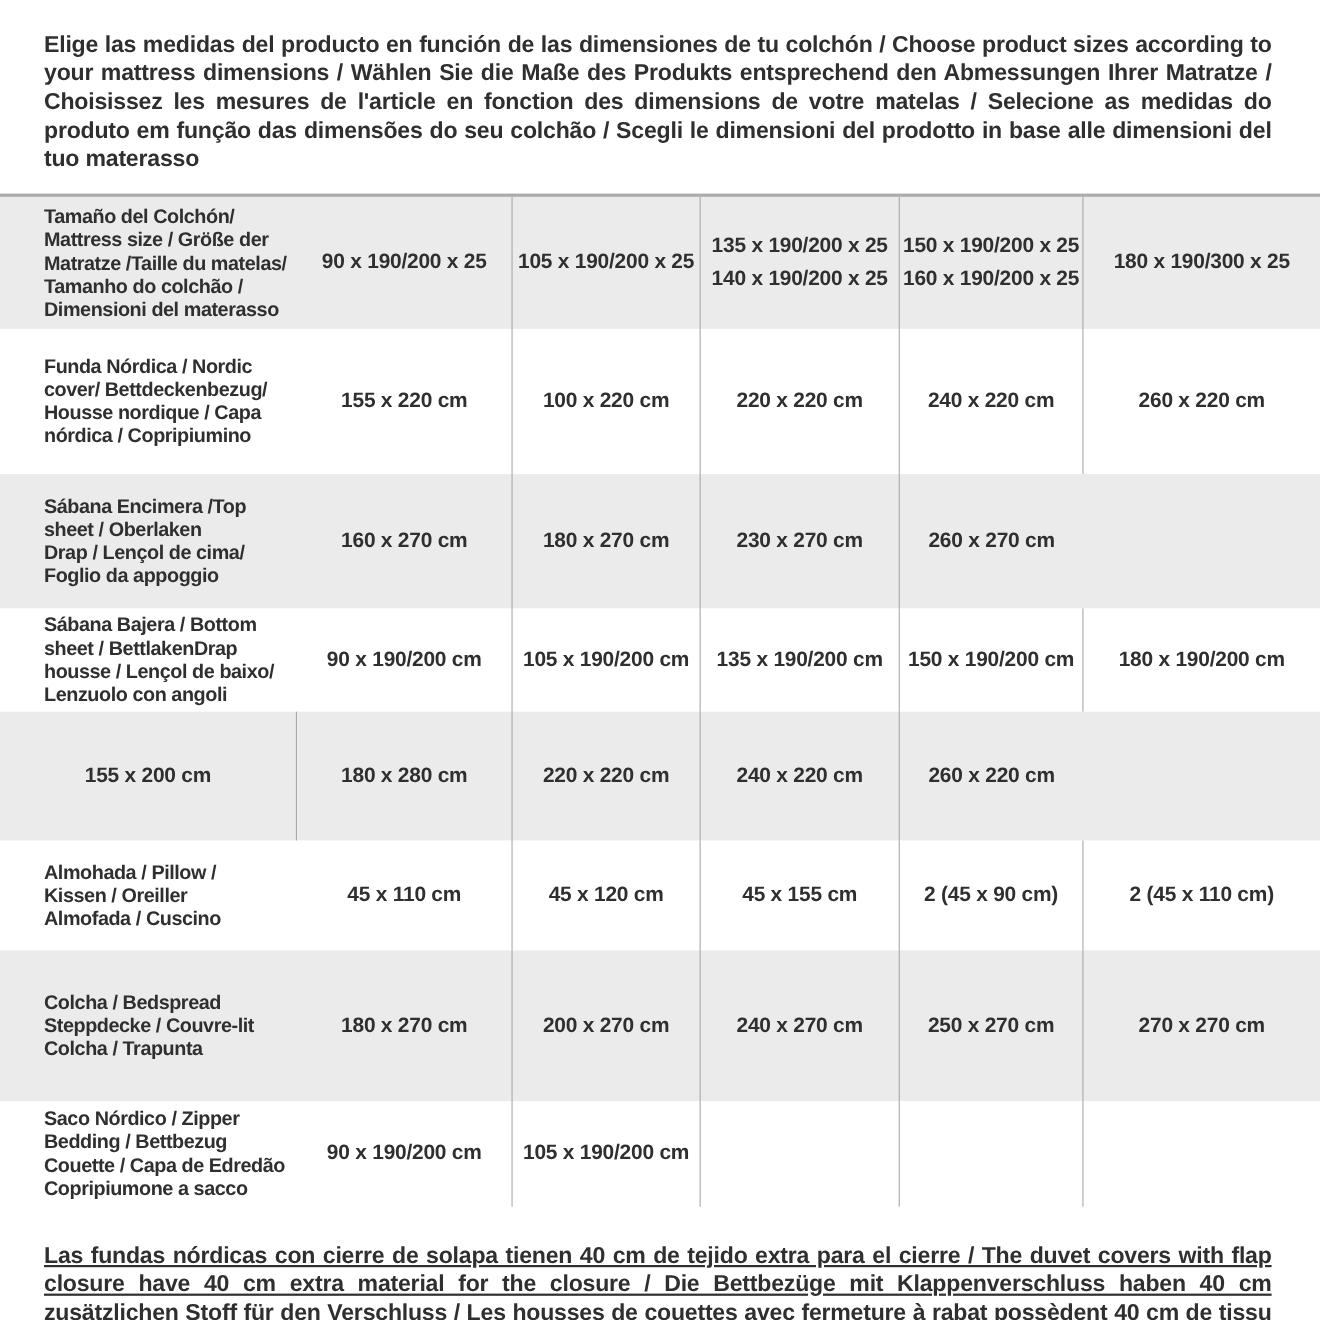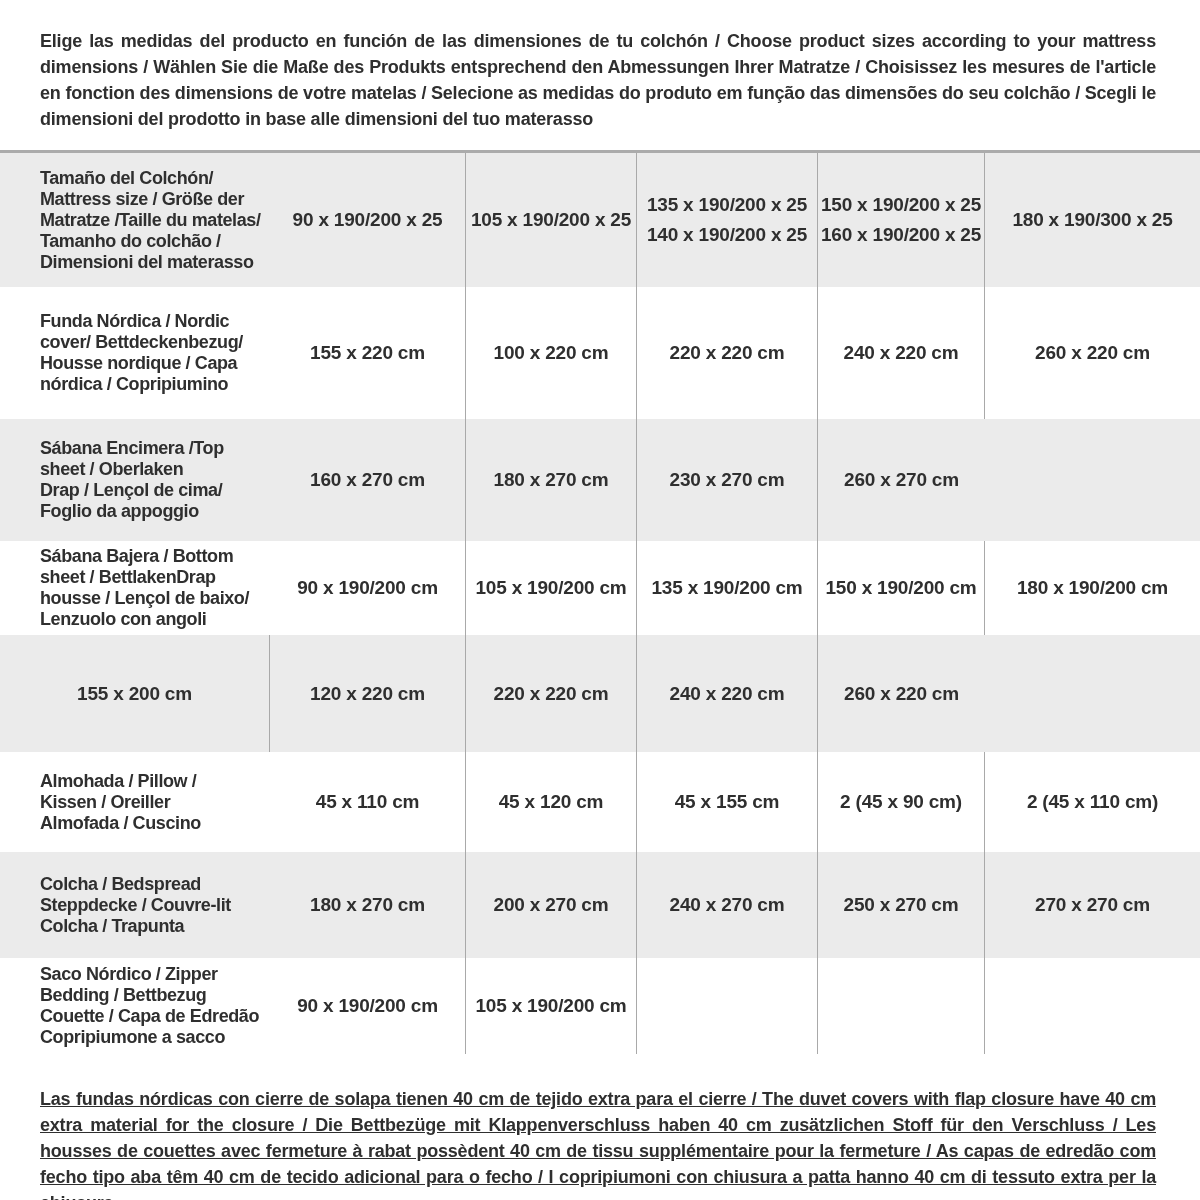--- a/index.html
+++ b/index.html
@@ -3,33 +3,33 @@
 <meta charset="utf-8">
 <style>
   html,body{margin:0;padding:0;}
   body{
     width:1200px;height:1200px;overflow:hidden;background:#ffffff;
     font-family:"Liberation Sans",sans-serif;font-stretch:condensed;
     color:var(--text,#2f2f2f);
   }
   .page{width:1200px;}
   .intro,.footnote{
-    font-weight:700;font-size:18px;line-height:26px;text-align:justify;
+    font-weight:700;font-size:21px;line-height:26px;text-align:justify;
     margin:0 44px 0 40px;letter-spacing:-0.2px;
   }
   .intro{padding-top:28px;}
   .footnote{margin-top:32px;text-decoration:underline;}
   .table{
     margin-top:18px;width:1200px;
     border-top:3px solid var(--table-top-border,#ababab);
   }
   .row{display:grid;grid-template-columns:270px 196px 171px 181px 167px 215px;width:1200px;}
   .shade{background:var(--row-shade,#ebebeb);}
-  .r0{height:134px}.r1{height:132px}.r2{height:122px}.r3{height:94px}
-  .r4{height:117px}.r5{height:100px}.r6{height:106px}.r7{height:96px}
+  .r0{height:120px}.r1{height:132px}.r2{height:122px}.r3{height:94px}
+  .r4{height:117px}.r5{height:100px}.r6{height:137px}.r7{height:96px}
   .cell{display:flex;align-items:center;box-sizing:border-box;min-width:0;}
   .label{
     padding-left:40px;font-weight:700;font-size:18px;line-height:21px;
     white-space:pre-line;letter-spacing:-0.4px;
   }
   .value{
     justify-content:center;text-align:center;font-weight:700;font-size:19px;
     line-height:30px;white-space:pre-line;letter-spacing:-0.2px;
   }
   .bdr{border-right:1px solid var(--grid-line,#a9a9a9);}
@@ -88,21 +88,21 @@
 Lenzuolo con angoli</div>
       <div class="cell value bdr">90 x 190/200 cm</div>
       <div class="cell value bdr">105 x 190/200 cm</div>
       <div class="cell value bdr">135 x 190/200 cm</div>
       <div class="cell value bdr">150 x 190/200 cm</div>
       <div class="cell value">180 x 190/200 cm</div>
     </div>
 
     <div class="row shade r4">
       <div class="cell value bdr">155 x 200 cm</div>
-      <div class="cell value bdr">120 x 220 cm</div>
+      <div class="cell value bdr">180 x 280 cm</div>
       <div class="cell value bdr">220 x 220 cm</div>
       <div class="cell value bdr">240 x 220 cm</div>
       <div class="cell value">260 x 220 cm</div>
     </div>
 
     <div class="row r5">
       <div class="cell label">Almohada  / Pillow /
 Kissen / Oreiller
 Almofada / Cuscino</div>
       <div class="cell value bdr">45 x 110 cm</div>

